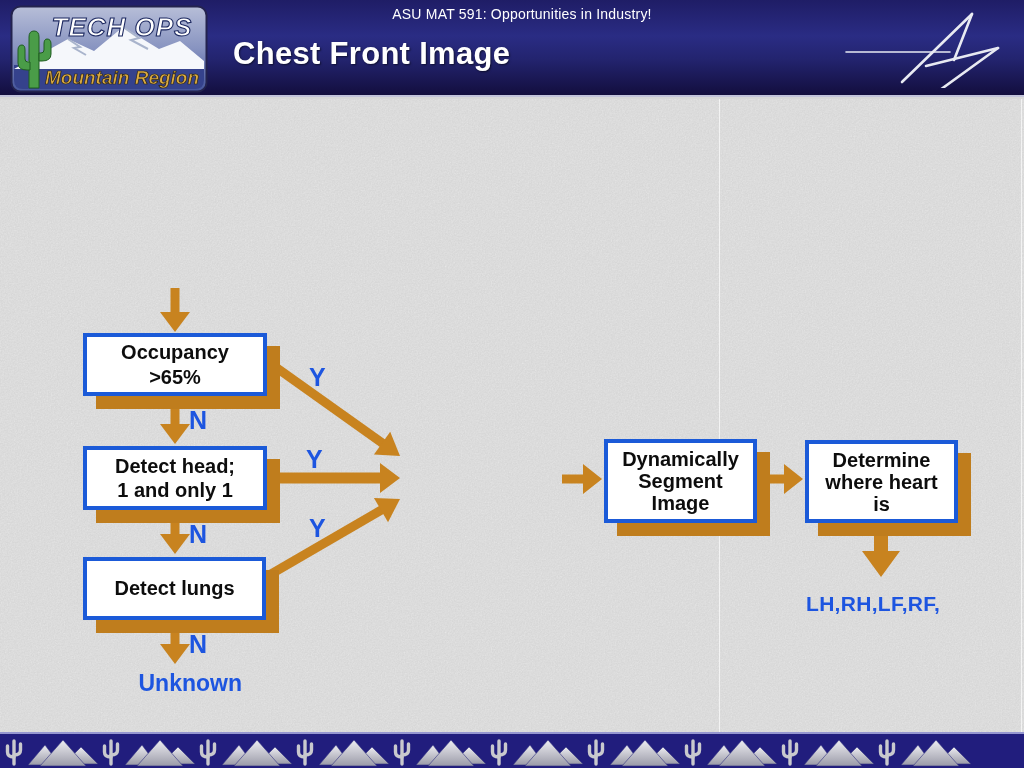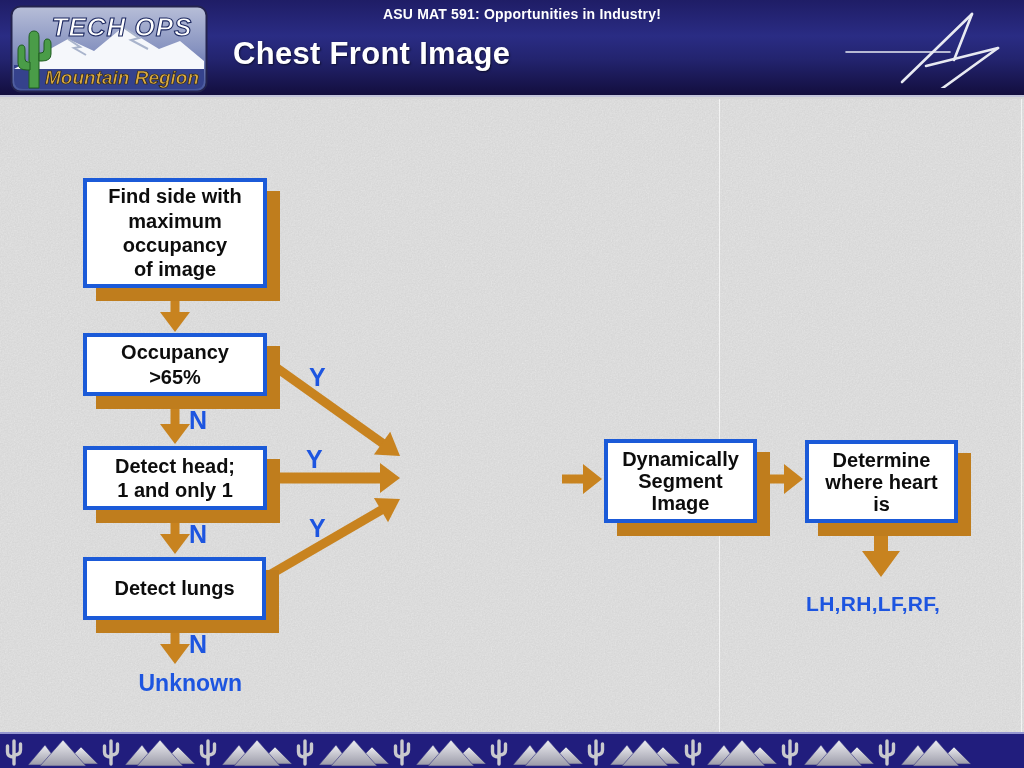--- a/index.html
+++ b/index.html
@@ -8,21 +8,21 @@
   .slide { position:relative; width:1024px; height:768px; overflow:hidden; background:#d7d7d7; }
 
   
   .header {
     position:absolute; left:0; top:0; width:1024px; height:97px;
     background:linear-gradient(180deg,#1f1d66 0%, #2a2c84 38%, #23246f 62%, #130e3e 100%);
     border-bottom:2px solid #c2c3da;
   }
   .course-header {
     position:absolute; left:0; right:0; top:6px; text-align:center;
-    color:#ffffff; font-size:14px; font-weight:bold; letter-spacing:.2px;padding-left:20px;
+    color:#ffffff; font-size:14px; font-weight:normal; letter-spacing:.2px;padding-left:20px;
   }
   .page-title {
     position:absolute; left:233px; top:36px;
     color:#ffffff; font-size:31px; font-weight:bold; letter-spacing:.3px;
     text-shadow:1px 1px 2px rgba(0,0,0,.55);
   }
   .techops-logo { position:absolute; left:10px; top:5px; }
   .star-logo { position:absolute; right:20px; top:8px; }
 
   
@@ -144,26 +144,20 @@
     </g>
 
     <g stroke="#c8831f" stroke-width="9" fill="#c8831f">
       <line x1="267" y1="361" x2="385" y2="445"></line>
       <polygon points="0,0 -22,-14 -22,14" transform="translate(400,456) rotate(35.5)" stroke="none"></polygon>
       <line x1="266" y1="577" x2="383" y2="509"></line>
       <polygon points="0,0 -22,-14 -22,14" transform="translate(400,499) rotate(-30.2)" stroke="none"></polygon>
     </g>
   </svg>
 
-  <div class="flow-box box-find">
-    <span>Find side with</span>
-    <span>maximum</span>
-    <span>occupancy</span>
-    <span>of image</span>
-  </div>
 
   <div class="flow-box box-occupancy">
     <span>Occupancy</span>
     <span>&gt;65%</span>
   </div>
 
   <div class="flow-box box-detect-head">
     <span>Detect head;</span>
     <span>1 and only 1</span>
   </div>

